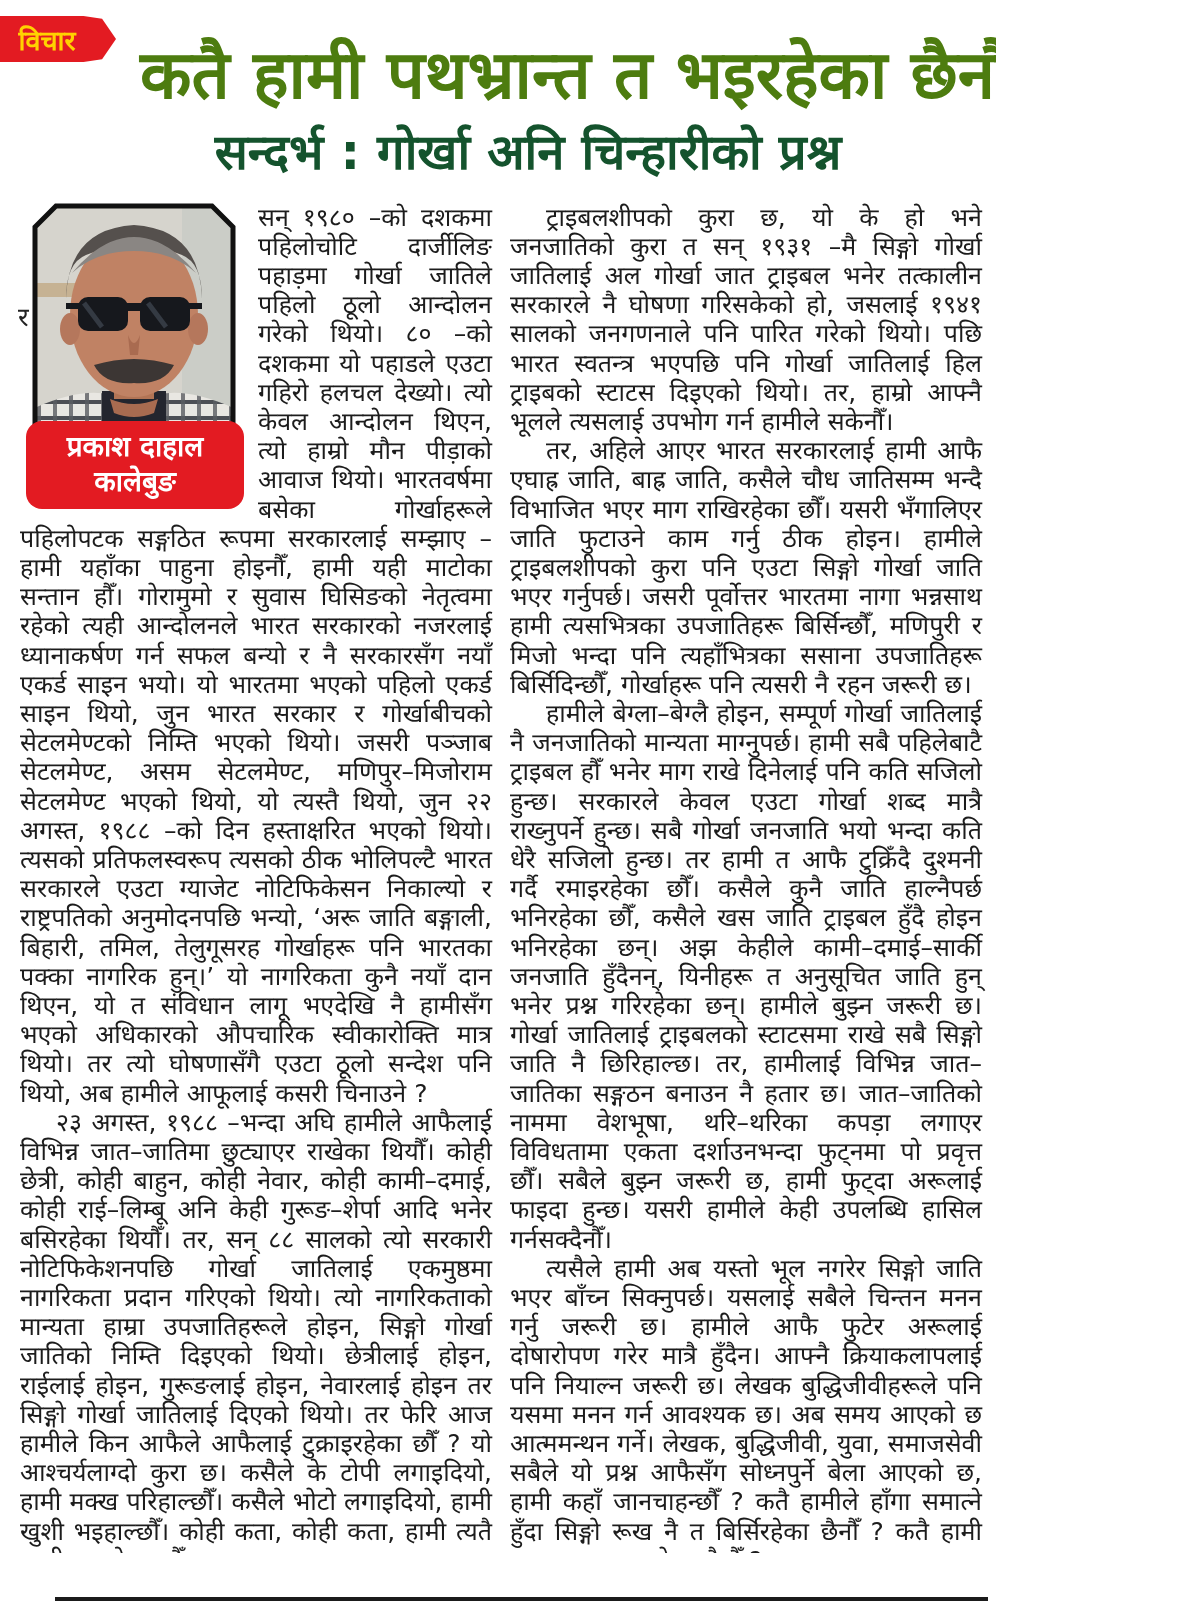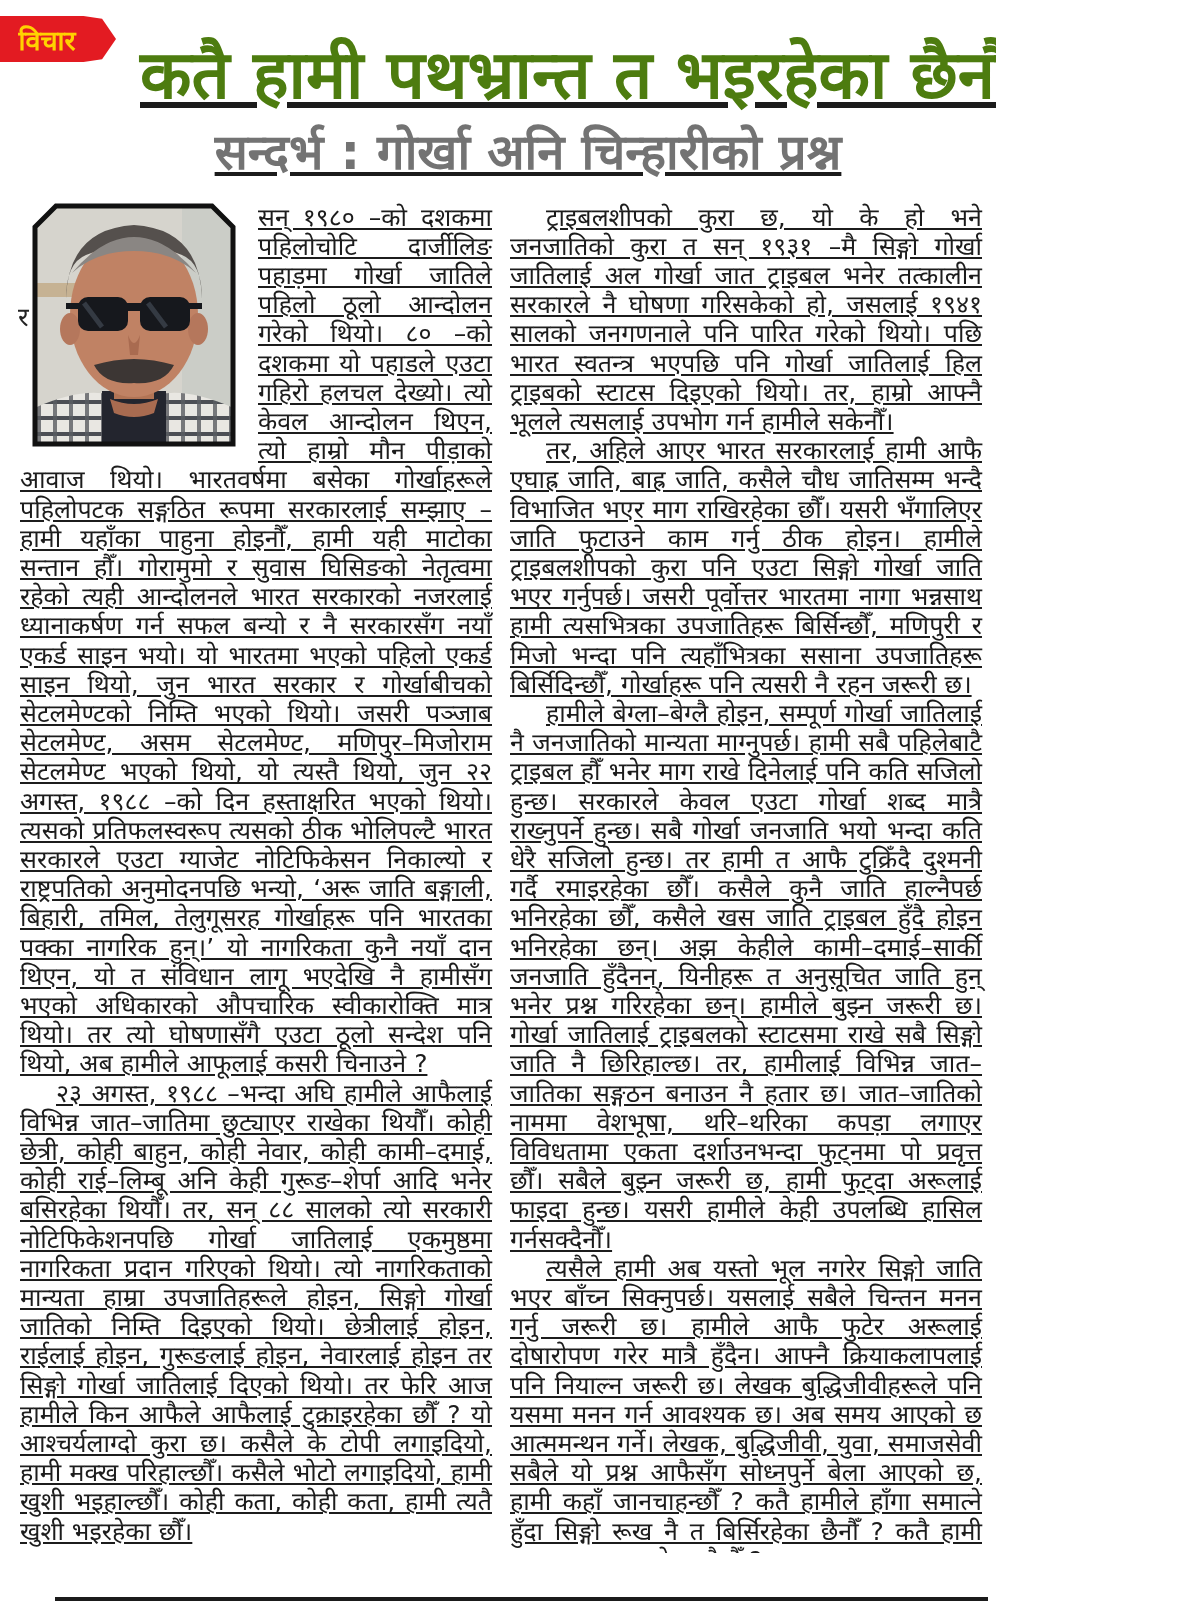--- a/index.html
+++ b/index.html
@@ -3,21 +3,20 @@
 <meta charset="utf-8">
 <style>
   html,body{margin:0;padding:0;background:#ffffff;}
   .page{
     position:relative;
     width:996px;height:1606px;
     background:#ffffff;
     font-family:"DejaVu Sans", sans-serif;
     color:#1c1c1c;
     overflow:hidden;
-    text-decoration:underline;
   }
   
   .kicker{
     position:absolute;left:0;top:16px;
     width:116px;height:46px;
     background:#e31b22;
     clip-path:polygon(0 0,72% 0,88% 6%,100% 50%,88% 94%,72% 100%,0 100%);
     display:flex;align-items:center;justify-content:center;
   }
   .kicker span{
@@ -29,21 +28,21 @@
     margin:34px 40px 0 140px;
     text-align:center;
     color:#4d7c0f;
     font-size:67px;line-height:1.25;
     font-weight:bold;white-space:nowrap;
     letter-spacing:0px;
   }
   .subheadline{
     margin:6px 60px 0 120px;
     text-align:center;
-    color:#737373;
+    color:#14532d;
     font-size:49px;line-height:1.2;
     font-weight:bold;white-space:nowrap;
   }
   
   .stray-char{
     position:absolute;left:18px;top:298px;
     font-size:26px;color:#222;
   }
   
   .content{
@@ -152,20 +151,24 @@
             <path d="M96 132 Q102 148 108 132 L106 152 H98 Z" fill="#a96b50"></path>
 
             <path d="M62 162 Q102 150 142 162 Q132 182 102 180 Q72 182 62 162 Z" fill="#3c3634"></path>
 
             <path d="M78 196 Q102 206 126 196 L122 210 Q102 218 82 210 Z" fill="#a86b50"></path>
           </g>
 
           <path d="M24 3 H180 L201 24 V241 H3 V24 Z" fill="none" stroke="#111111" stroke-width="5"></path>
         </svg>
 
+        <div class="author-box">
+          <div>प्रकाश दाहाल</div>
+          <div>कालेबुङ</div>
+        </div>
       </div>
 
       <p>सन् १९८० –को दशकमा पहिलोचोटि दार्जीलिङ पहाड़मा गोर्खा जातिले पहिलो ठूलो आन्दोलन गरेको थियो। ८० –को दशकमा यो पहाडले एउटा गहिरो हलचल देख्यो। त्यो केवल आन्दोलन थिएन, त्यो हाम्रो मौन पीड़ाको आवाज थियो। भारतवर्षमा बसेका गोर्खाहरूले पहिलोपटक सङ्गठित रूपमा सरकारलाई सम्झाए – हामी यहाँका पाहुना होइनौँ, हामी यही माटोका सन्तान हौँ। गोरामुमो र सुवास घिसिङको नेतृत्वमा रहेको त्यही आन्दोलनले भारत सरकारको नजरलाई ध्यानाकर्षण गर्न सफल बन्यो र नै सरकारसँग नयाँ एकर्ड साइन भयो। यो भारतमा भएको पहिलो एकर्ड साइन थियो, जुन भारत सरकार र गोर्खाबीचको सेटलमेण्टको निम्ति भएको थियो। जसरी पञ्जाब सेटलमेण्ट, असम सेटलमेण्ट, मणिपुर–मिजोराम सेटलमेण्ट भएको थियो, यो त्यस्तै थियो, जुन २२ अगस्त, १९८८ –को दिन हस्ताक्षरित भएको थियो। त्यसको प्रतिफलस्वरूप त्यसको ठीक  भोलिपल्टै भारत सरकारले एउटा ग्याजेट नोटिफिकेसन निकाल्यो र  राष्ट्रपतिको अनुमोदनपछि भन्यो, ‘अरू जाति बङ्गाली, बिहारी, तमिल, तेलुगूसरह गोर्खाहरू पनि भारतका पक्का नागरिक हुन्।’ यो नागरिकता कुनै नयाँ दान थिएन, यो त संविधान लागू भएदेखि नै हामीसँग भएको अधिकारको औपचारिक स्वीकारोक्ति मात्र थियो। तर त्यो घोषणासँगै एउटा ठूलो सन्देश पनि थियो, अब हामीले आफूलाई कसरी चिनाउने ?</p>
       <p class="ind">२३ अगस्त, १९८८ –भन्दा अघि हामीले आफैलाई विभिन्न जात–जातिमा छुट्याएर राखेका थियौँ। कोही छेत्री, कोही बाहुन, कोही नेवार, कोही कामी–दमाई, कोही राई–लिम्बू अनि केही गुरूङ–शेर्पा आदि भनेर बसिरहेका थियौँ। तर, सन् ८८ सालको त्यो सरकारी नोटिफिकेशनपछि गोर्खा जातिलाई एकमुष्ठमा नागरिकता प्रदान गरिएको थियो। त्यो नागरिकताको मान्यता हाम्रा उपजातिहरूले होइन, सिङ्गो गोर्खा जातिको निम्ति दिइएको थियो। छेत्रीलाई होइन, राईलाई होइन, गुरूङलाई होइन, नेवारलाई होइन तर सिङ्गो गोर्खा जातिलाई दिएको थियो। तर फेरि आज हामीले किन आफैले आफैलाई टुक्राइरहेका छौँ ? यो आश्चर्यलाग्दो कुरा छ। कसैले के टोपी लगाइदियो, हामी मक्ख परिहाल्छौँ। कसैले भोटो लगाइदियो, हामी खुशी भइहाल्छौँ। कोही कता, कोही कता,  हामी त्यतै खुशी भइरहेका छौँ।</p>
     </div>
 
     <div class="col">
       <p class="ind">ट्राइबलशीपको कुरा छ, यो के हो भने जनजातिको कुरा त सन् १९३१ –मै सिङ्गो गोर्खा जातिलाई अल गोर्खा जात ट्राइबल भनेर तत्कालीन सरकारले नै घोषणा गरिसकेको हो, जसलाई १९४१ सालको जनगणनाले पनि पारित गरेको थियो। पछि भारत स्वतन्त्र भएपछि पनि गोर्खा जातिलाई हिल ट्राइबको स्टाटस दिइएको थियो। तर, हाम्रो आफ्नै भूलले त्यसलाई उपभोग गर्न हामीले सकेनौँ।</p>
       <p class="ind">तर, अहिले आएर भारत सरकारलाई हामी आफै एघाह्र जाति, बाह्र जाति, कसैले चौध जातिसम्म भन्दै विभाजित भएर माग राखिरहेका छौँ। यसरी भँगालिएर  जाति फुटाउने काम गर्नु ठीक होइन। हामीले ट्राइबलशीपको कुरा पनि एउटा सिङ्गो गोर्खा जाति भएर गर्नुपर्छ। जसरी पूर्वोत्तर भारतमा नागा भन्नसाथ हामी त्यसभित्रका उपजातिहरू बिर्सिन्छौँ, मणिपुरी र मिजो भन्दा पनि त्यहाँभित्रका ससाना उपजातिहरू बिर्सिदिन्छौँ, गोर्खाहरू पनि त्यसरी नै रहन जरूरी छ।</p>
       <p class="ind">हामीले बेग्ला–बेग्लै होइन, सम्पूर्ण गोर्खा जातिलाई नै जनजातिको मान्यता माग्नुपर्छ। हामी सबै पहिलेबाटै ट्राइबल हौँ भनेर माग राखे दिनेलाई पनि कति सजिलो हुन्छ। सरकारले केवल एउटा गोर्खा शब्द मात्रै राख्नुपर्ने हुन्छ। सबै गोर्खा जनजाति भयो भन्दा कति धेरै सजिलो हुन्छ। तर हामी त आफै टुक्रिँदै दुश्मनी गर्दै रमाइरहेका छौँ। कसैले कुनै जाति हाल्नैपर्छ भनिरहेका छौँ, कसैले खस जाति ट्राइबल हुँदै होइन भनिरहेका छन्। अझ केहीले कामी–दमाई–सार्की जनजाति हुँदैनन्, यिनीहरू त अनुसूचित जाति हुन् भनेर प्रश्न गरिरहेका छन्। हामीले बुझ्न जरूरी छ। गोर्खा जातिलाई ट्राइबलको स्टाटसमा राखे सबै सिङ्गो जाति नै छिरिहाल्छ। तर, हामीलाई विभिन्न जात–जातिका सङ्गठन बनाउन नै हतार छ। जात–जातिको नाममा वेशभूषा, थरि–थरिका कपड़ा लगाएर विविधतामा एकता दर्शाउनभन्दा फुट्नमा पो प्रवृत्त छौँ। सबैले बुझ्न जरूरी छ, हामी फुट्दा अरूलाई फाइदा हुन्छ। यसरी हामीले केही उपलब्धि हासिल गर्नसक्दैनौँ।</p>

